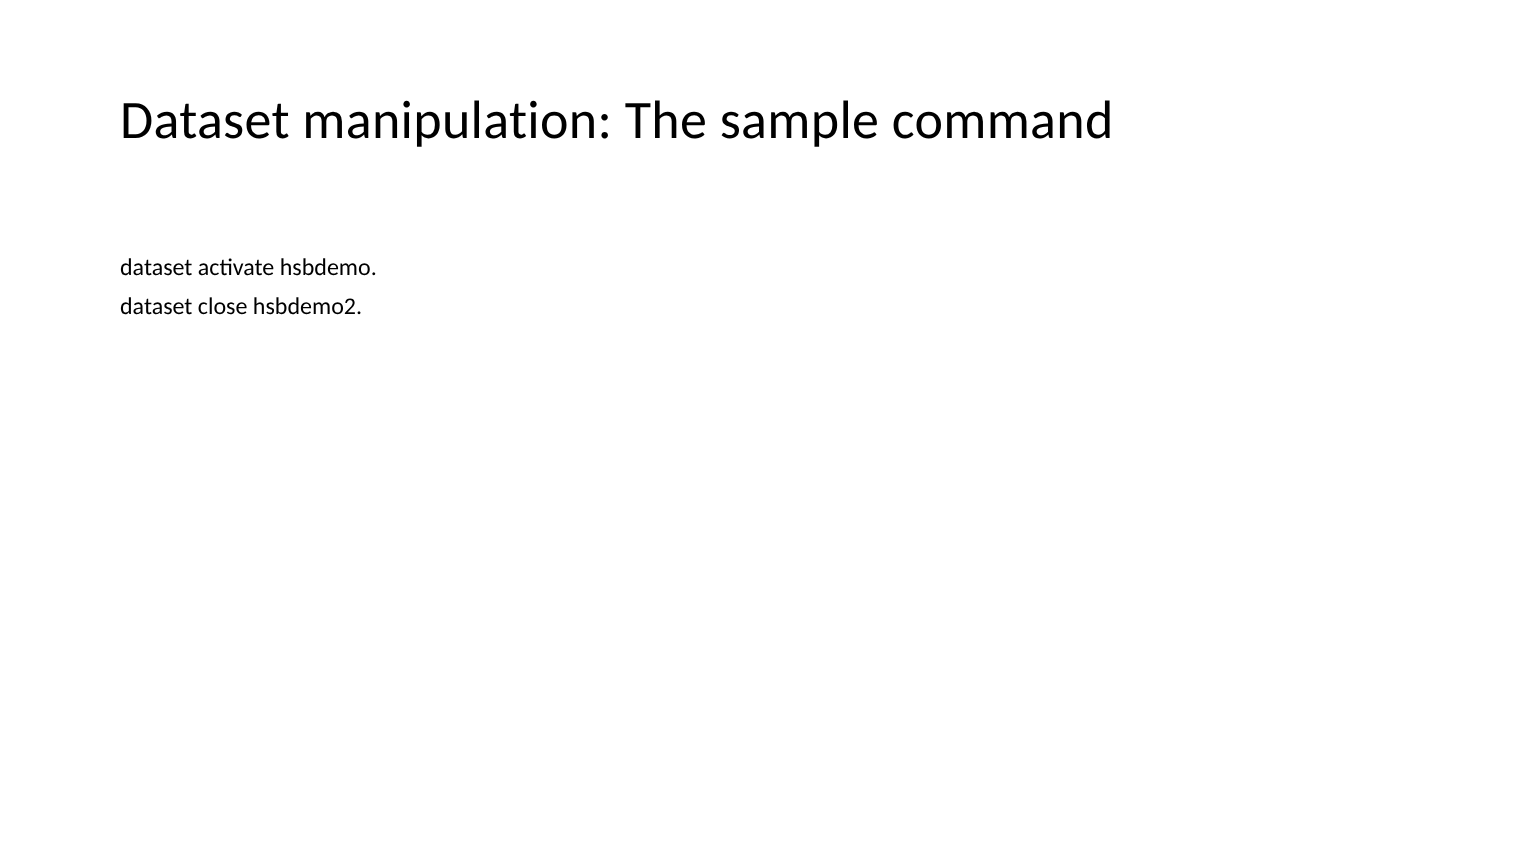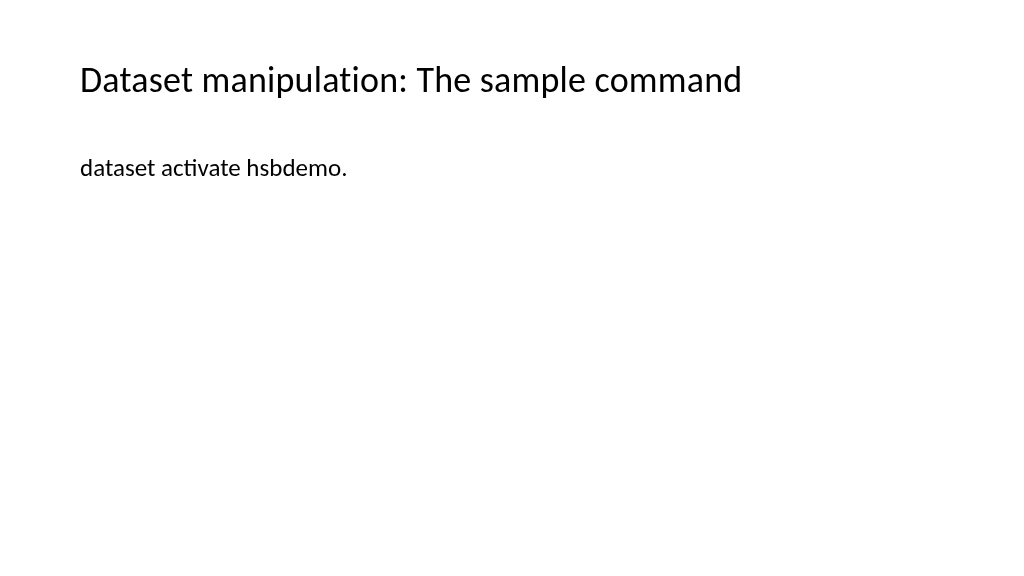--- a/index.html
+++ b/index.html
@@ -13,32 +13,33 @@
       background: #ffffff;
       font-family: "Segoe UI Light", "Segoe UI", Calibri, Arial, sans-serif;
       color: #000000;
       padding: 58px 80px;
       overflow: hidden;
       font-weight: 300;
     }
     .title {
       font-size: 36px;
       font-weight: 300;
-      margin-bottom: 48px;
+      margin-bottom: 66px;
       letter-spacing: 0.2px;
     }
     .body {
-      font-size: 25px;
+      font-size: 16px;
       line-height: 1.4;
       font-weight: 300;
     }
     .line {
       margin-bottom: 4px;
     }
   </style>
 </head>
 <body>
 
 <h1 class="title">Dataset manipulation: The sample command</h1>
 
 <div class="body">
   <div class="line">dataset activate hsbdemo.</div>
+  <div class="line">dataset close hsbdemo2.</div>
 </div>
 
 </body></html>

